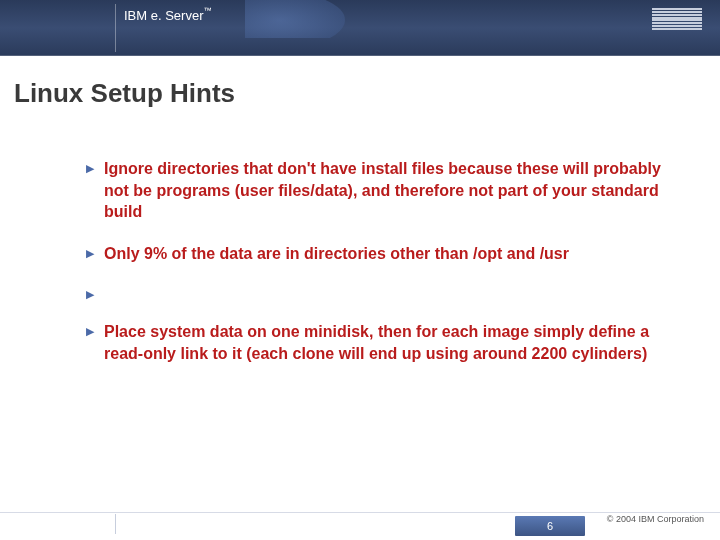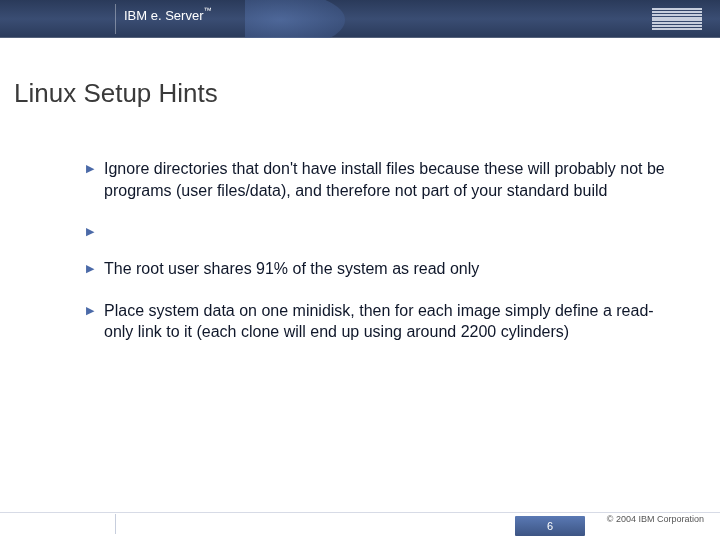--- a/index.html
+++ b/index.html
@@ -5,21 +5,21 @@
   * { margin: 0; padding: 0; box-sizing: border-box; }
   body {
     width: 720px;
     height: 540px;
     font-family: Arial, Helvetica, sans-serif;
     background: #ffffff;
     position: relative;
     overflow: hidden;
   }
   .header {
-    height: 38px;
+    height: 56px;
     background: linear-gradient(to bottom, #2a3a5a 0%, #3a4d73 50%, #2a3a5a 100%);
     position: relative;
     display: flex;
     align-items: center;
   }
   .header-vbar {
     position: absolute;
     left: 115px;
     top: 4px;
     bottom: 4px;
@@ -77,21 +77,21 @@
   }
   .ibm-logo .bar {
     height: 2px;
     background: #c7cedd;
   }
   .title {
     position: absolute;
     left: 14px;
     top: 78px;
     font-size: 26px;
-    font-weight: 400;
+    font-weight: 700;
     color: #3a3a3a;
     font-family: Arial, sans-serif;
   }
   .content {
     position: absolute;
     left: 86px;
     right: 50px;
     top: 158px;
   }
   .bullet-item {
@@ -100,22 +100,22 @@
   }
   .arrow {
     flex-shrink: 0;
     width: 18px;
     padding-top: 4px;
     color: #4b6aa8;
     font-size: 11px;
   }
   .bullet-text {
     font-size: 16px;
-    font-weight: 400;
-    color: #0f172a;
+    font-weight: 700;
+    color: #b91c1c;
     line-height: 1.35;
   }
   .footer {
     position: absolute;
     left: 0; right: 0; bottom: 0;
     height: 28px;
   }
   .footer-vbar {
     position: absolute;
     left: 115px;
@@ -176,24 +176,24 @@
 
 <h1 class="title">Linux Setup Hints</h1>
 
 <div class="content">
   <div class="bullet-item">
     <div class="arrow">▶</div>
     <div class="bullet-text">Ignore directories that don't have install files because these will probably not be programs (user files/data), and therefore not part of your standard build</div>
   </div>
   <div class="bullet-item">
     <div class="arrow">▶</div>
-  </div>
-  <div class="bullet-item">
-    <div class="arrow">▶</div>
-    <div class="bullet-text">The root user shares 91% of the system as read only</div>
+    <div class="bullet-text">Only 9% of the data are in directories other than /opt and /usr</div>
+  </div>
+  <div class="bullet-item">
+    <div class="arrow">▶</div>
   </div>
   <div class="bullet-item">
     <div class="arrow">▶</div>
     <div class="bullet-text">Place system data on one minidisk, then for each image simply define a read-only link to it (each clone will end up using around 2200 cylinders)</div>
   </div>
 </div>
 
 <div class="footer">
   <div class="footer-hl"></div>
   <div class="footer-vbar"></div>

